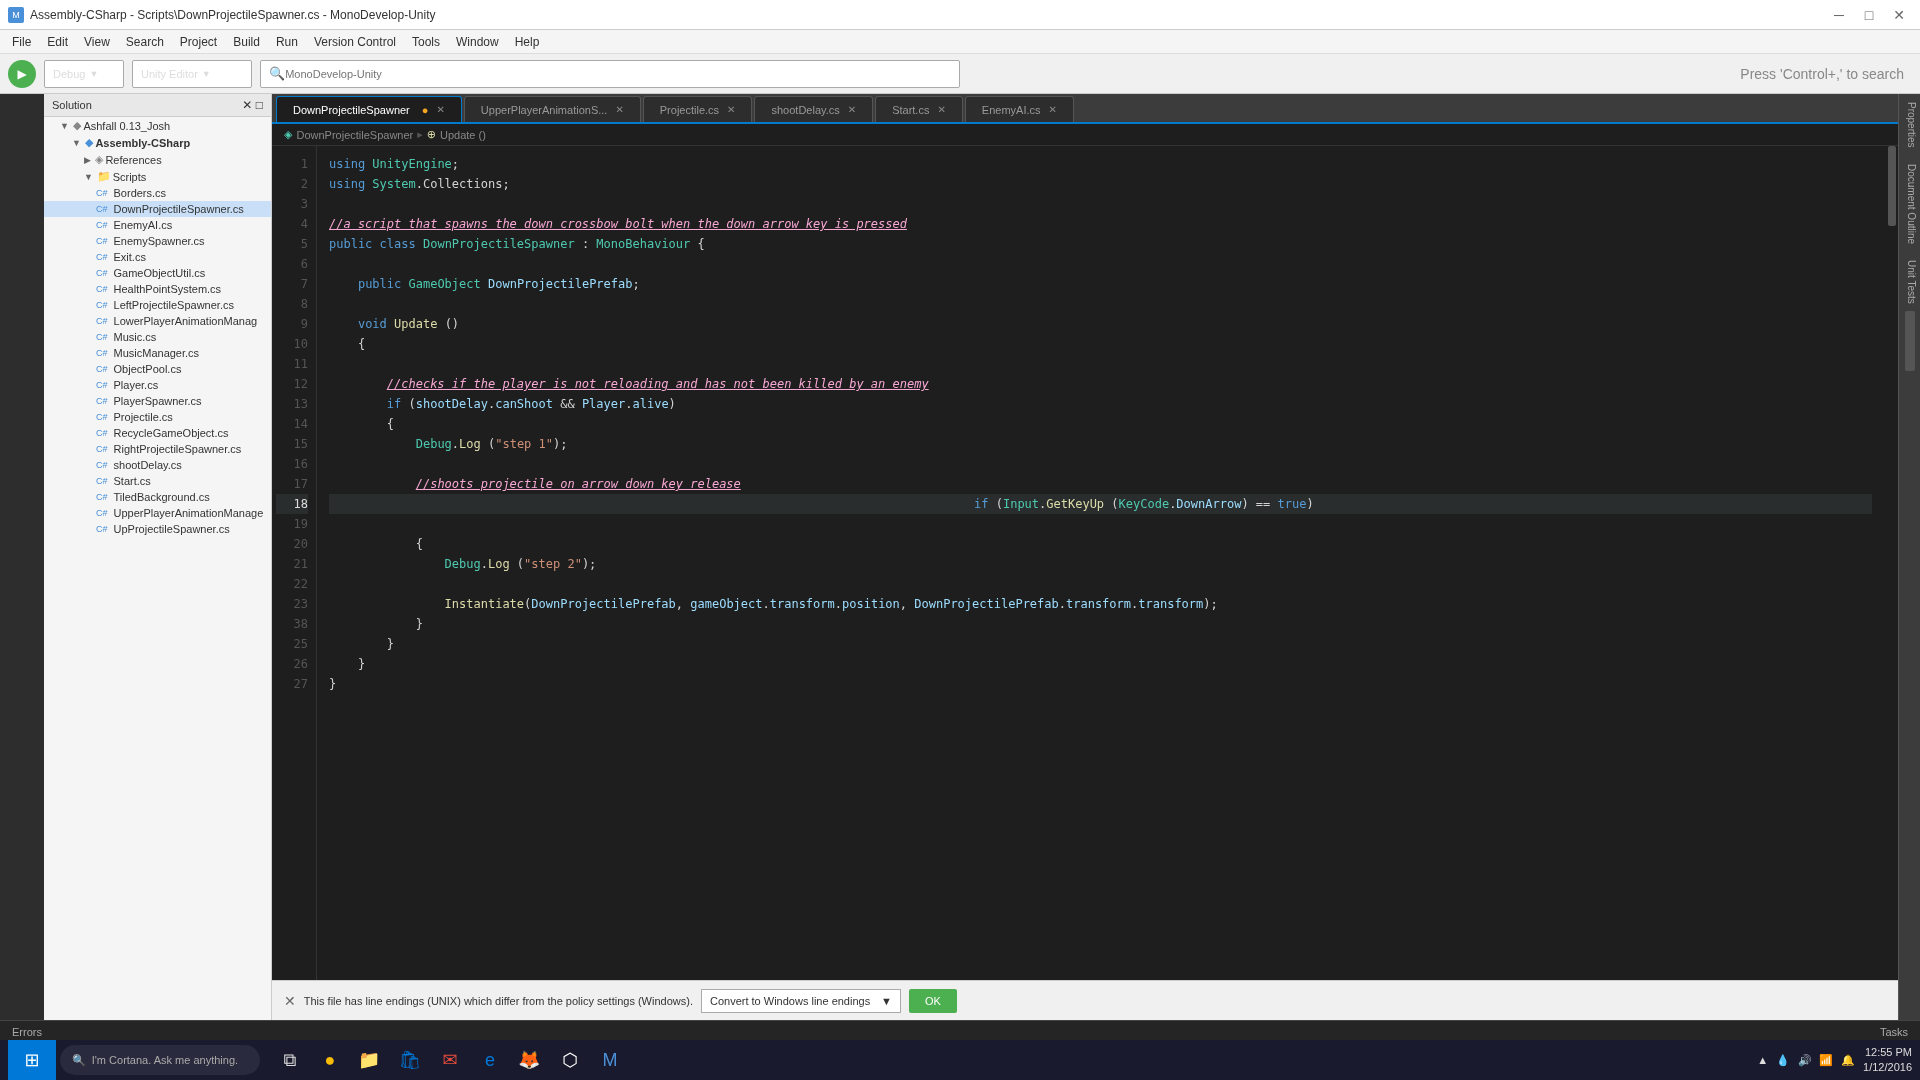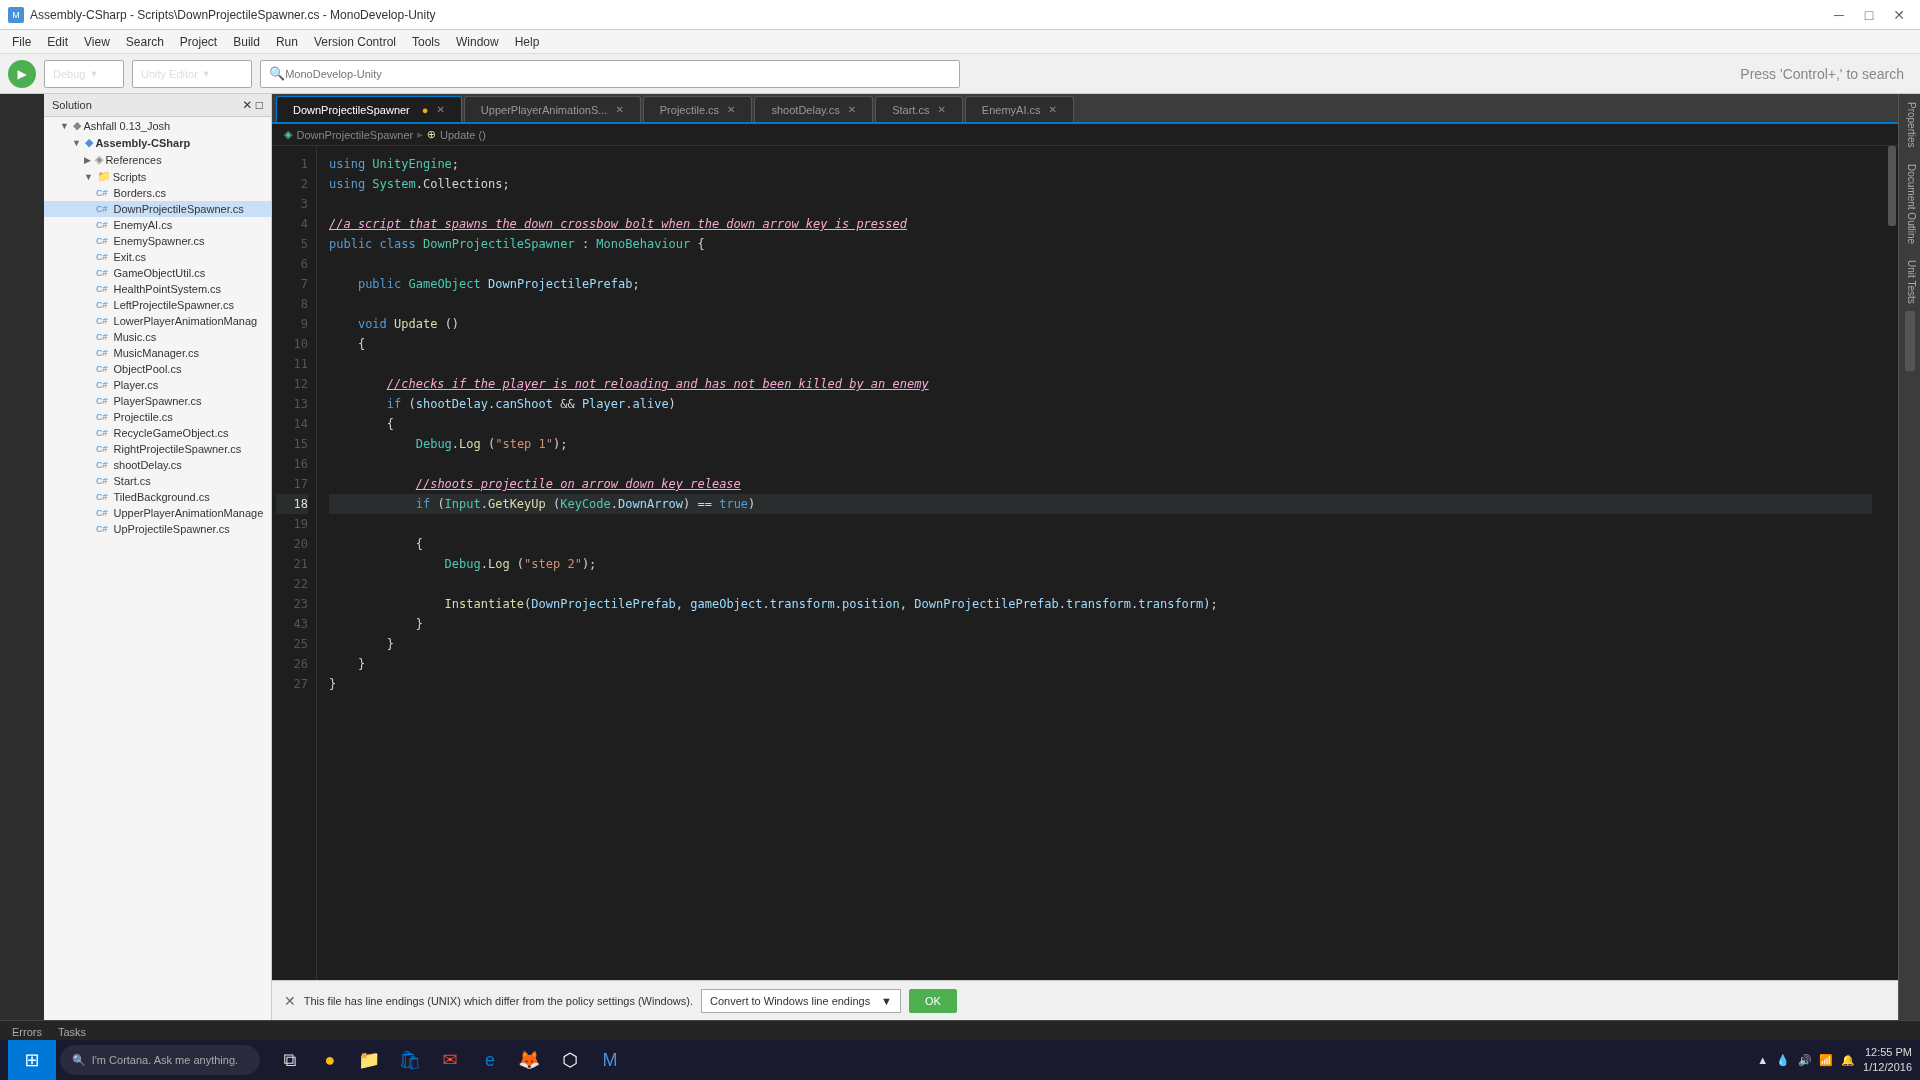--- a/index.html
+++ b/index.html
@@ -59,21 +59,21 @@
     .line-numbers { width: 45px; background: #1e1e1e; color: #555; font-family: 'Consolas', monospace; font-size: 12px; line-height: 20px; padding: 8px 8px 8px 4px; text-align: right; border-right: 1px solid #333; overflow: hidden; user-select: none; }
     .code-content { flex: 1; background: #1e1e1e; font-family: 'Consolas', monospace; font-size: 12px; line-height: 20px; padding: 8px 12px; overflow: auto; color: #d4d4d4; white-space: pre; }
 
     
     .kw { color: #569cd6; }
     .type { color: #4ec9b0; }
     .str { color: #ce9178; }
     .comment { color: #f9a8d4; font-style: italic; text-decoration: underline; }
     .method { color: #dcdcaa; }
     .var { color: #9cdcfe; }
-    .line-highlight { background: #2a2d2e; display: block; }
+    .line-highlight { background: #2a2d2e; display: block; text-align: center; }
 
     
     .right-sidebar { width: 22px; background: #3c3c3c; border-left: 1px solid #555; display: flex; flex-direction: column; }
     .right-tab { width: 22px; padding: 8px 4px; font-size: 10px; color: #aaa; cursor: pointer; writing-mode: vertical-rl; text-orientation: mixed; white-space: nowrap; }
     .scrollbar-track { flex: 1; background: #3c3c3c; position: relative; }
     .scrollbar-thumb { width: 10px; background: #555; position: absolute; top: 0; left: 6px; height: 60px; border-radius: 2px; }
 
     
     .notification-bar { height: 40px; background: #f0f0f0; border-top: 1px solid #ccc; display: flex; align-items: center; padding: 0 12px; gap: 8px; font-size: 11px; color: #333; }
     .notification-close { cursor: pointer; color: #666; font-size: 14px; }
@@ -82,21 +82,21 @@
 
     
     .taskbar { height: 40px; background: #1a1a2e; display: flex; align-items: center; padding: 0 8px; gap: 4px; position: fixed; bottom: 0; width: 1920px; }
     .taskbar-start { width: 48px; height: 40px; background: #0078d7; display: flex; align-items: center; justify-content: center; cursor: pointer; color: white; font-size: 18px; }
     .taskbar-search { height: 30px; width: 200px; background: #2a2a3e; border-radius: 15px; display: flex; align-items: center; padding: 0 12px; gap: 6px; color: #aaa; font-size: 11px; }
     .taskbar-icons { display: flex; gap: 4px; margin-left: 8px; }
     .taskbar-icon { width: 36px; height: 36px; display: flex; align-items: center; justify-content: center; cursor: pointer; border-radius: 4px; font-size: 18px; }
     .taskbar-right { margin-left: auto; display: flex; align-items: center; gap: 8px; color: #ddd; font-size: 11px; }
     .clock { text-align: right; line-height: 1.4; }
 
-    .bottom-status { height: 22px; background: #252526; display: flex; align-items: center; justify-content: flex-start; padding: 0 12px; gap: 16px; border-top: 1px solid #444; }
+    .bottom-status { height: 22px; background: #252526; display: flex; align-items: center; justify-content: space-between; padding: 0 12px; gap: 16px; border-top: 1px solid #444; }
     .bottom-status-item { font-size: 11px; color: #aaa; cursor: pointer; }
 
     .chevron { font-size: 9px; }
   </style>
 </head>
 <body>
 
 <div class="title-bar">
   <div class="title-bar-left">
     <div class="title-bar-icon">M</div>
@@ -316,21 +316,21 @@
           <div>14</div>
           <div>15</div>
         <div>16</div>
           <div>17</div>
           <div style="background:#2a2d2e;color:#ddd;">18</div>
           <div>19</div>
           <div>20</div>
         <div>21</div>
           <div>22</div>
           <div>23</div>
-          <div>43</div>
+          <div>38</div>
           <div>25</div>
         <div>26</div>
           <div>27</div>
       </div>
       <div class="code-content"><span class="kw">using</span> <span class="type">UnityEngine</span>;
 <span class="kw">using</span> <span class="type">System</span>.Collections;
 
 <span class="comment">//a script that spawns the down crossbow bolt when the down arrow key is pressed</span>
 <span class="kw">public</span> <span class="kw">class</span> <span class="type">DownProjectileSpawner</span> : <span class="type">MonoBehaviour</span> {
 

